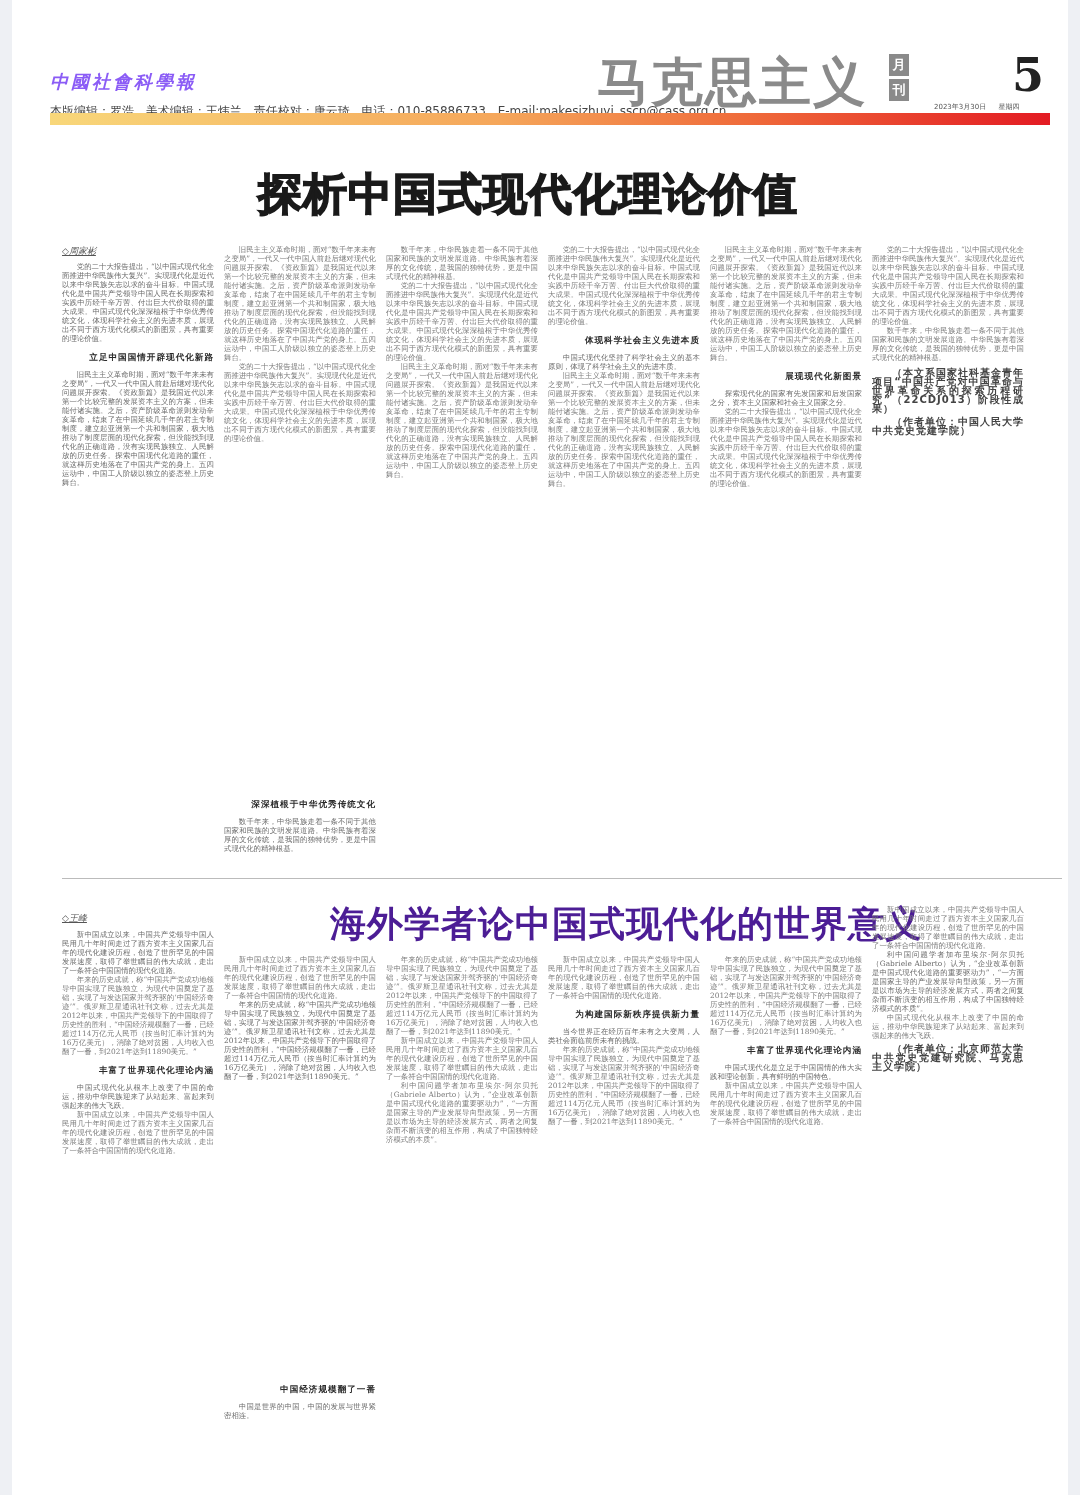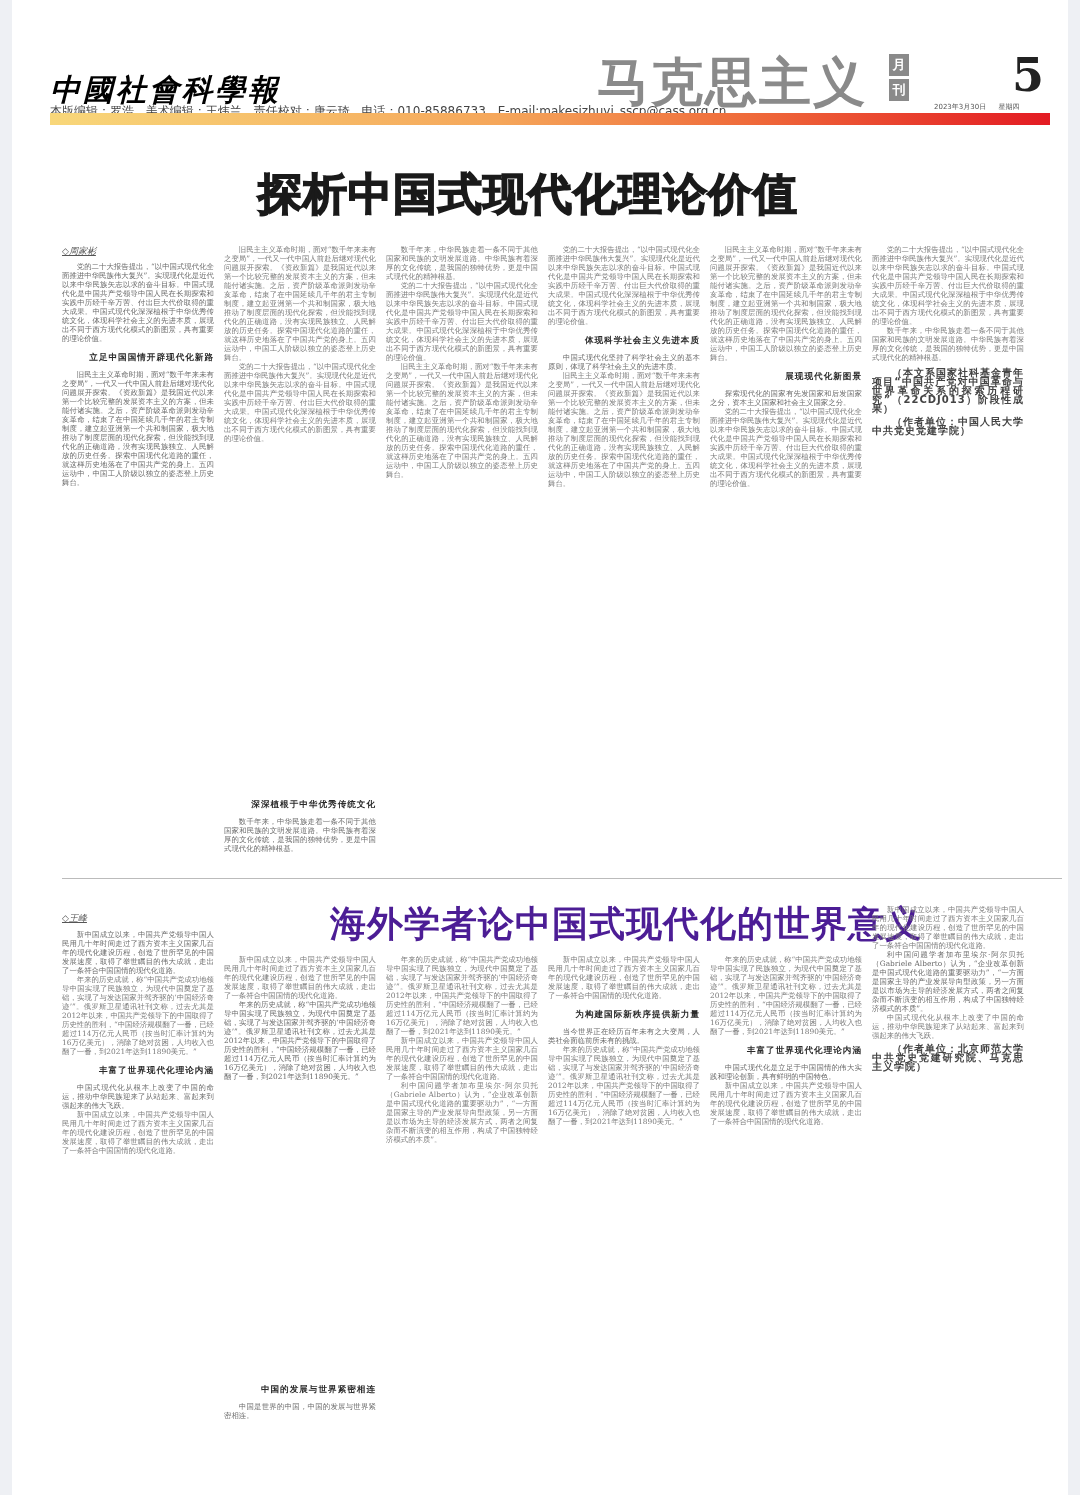--- a/index.html
+++ b/index.html
@@ -1,20 +1,20 @@
 <!DOCTYPE html>
 <html><head>
 <meta charset="utf-8">
 <style>
   * { box-sizing: border-box; margin: 0; padding: 0; }
   html, body { width: 1080px; height: 1495px; background: #eef0f4; overflow: hidden; }
   body { font-family: "DejaVu Serif", "Liberation Serif", serif; color: #333; position: relative; }
   .page { position: absolute; left: 12px; top: 0; width: 1056px; height: 1495px; background: #ffffff; }
   .masthead { position: absolute; left: 38px; top: 70px; width: 1000px; height: 60px; }
-  .logo { position: absolute; left: 0; top: 0; font-family: "DejaVu Serif", serif; font-size: 30px; color: #000000; font-style: italic; letter-spacing: 3px; font-weight: bold; }
+  .logo { position: absolute; left: 0; top: 0; font-family: "DejaVu Serif", serif; font-size: 18px; color: #8b5cf6; font-style: italic; letter-spacing: 3px; font-weight: bold; }
   .staff { position: absolute; left: 0; top: 33px; font-family: "DejaVu Sans", sans-serif; font-size: 12px; color: #444; white-space: nowrap; }
   .staff span { margin-right: 8px; }
   .bar { position: absolute; left: 0; top: 43px; width: 1000px; height: 12px; background: linear-gradient(90deg, #f8d77a 0%, #f5a65a 45%, #ef6a3a 70%, #e31b23 100%); }
   .section-title { position: absolute; left: 585px; top: 48px; font-family: "DejaVu Serif", serif; font-size: 52px; color: #8a8a8a; font-weight: bold; letter-spacing: 2px; }
   .monthly { position: absolute; left: 877px; top: 54px; width: 22px; }
   .monthly div { width: 20px; height: 22px; background: #8a8a8a; color: #fff; font-family: "DejaVu Sans", sans-serif; font-size: 13px; font-weight: bold; text-align: center; line-height: 22px; margin-bottom: 3px; }
   .page-no { position: absolute; left: 1000px; top: 48px; font-family: "DejaVu Serif", serif; font-size: 46px; font-weight: bold; color: #222; }
   .date-line { position: absolute; left: 922px; top: 102px; font-family: "DejaVu Sans", sans-serif; font-size: 7px; color: #555; white-space: nowrap; }
   .date-line span { margin-right: 10px; }
   .headline1 { position: absolute; left: 246px; top: 165px; font-family: "DejaVu Sans", sans-serif; font-size: 44px; font-weight: bold; color: #1a1a1a; letter-spacing: 1px; -webkit-text-stroke: 1.5px #1a1a1a; white-space: nowrap; }
@@ -112,21 +112,21 @@
     <div class="subhead">丰富了世界现代化理论内涵</div>
     <p>中国式现代化从根本上改变了中国的命运，推动中华民族迎来了从站起来、富起来到强起来的伟大飞跃。</p>
     <p class="filler">新中国成立以来，中国共产党领导中国人民用几十年时间走过了西方资本主义国家几百年的现代化建设历程，创造了世所罕见的中国发展速度，取得了举世瞩目的伟大成就，走出了一条符合中国国情的现代化道路。</p>
   </div>
 
   <div class="col" style="left:212px; top:955px; width:152px; height:420px;">
     <p class="filler">新中国成立以来，中国共产党领导中国人民用几十年时间走过了西方资本主义国家几百年的现代化建设历程，创造了世所罕见的中国发展速度，取得了举世瞩目的伟大成就，走出了一条符合中国国情的现代化道路。</p>
     <p>年来的历史成就，称“中国共产党成功地领导中国实现了民族独立，为现代中国奠定了基础，实现了与发达国家并驾齐驱的‘中国经济奇迹’”。俄罗斯卫星通讯社刊文称，过去尤其是2012年以来，中国共产党领导下的中国取得了历史性的胜利，“中国经济规模翻了一番，已经超过114万亿元人民币（按当时汇率计算约为16万亿美元），消除了绝对贫困，人均收入也翻了一番，到2021年达到11890美元。”</p>
   </div>
   <div class="col" style="left:212px; top:1385px; width:152px; height:105px;">
-    <div class="subhead" style="margin-top:0">中国的发展与世界紧密相连</div>
+    <div class="subhead" style="margin-top:0">中国经济规模翻了一番</div>
     <p>中国是世界的中国，中国的发展与世界紧密相连。</p>
   </div>
 
   <div class="col" style="left:374px; top:955px; width:152px; height:535px;">
     <p class="filler">年来的历史成就，称“中国共产党成功地领导中国实现了民族独立，为现代中国奠定了基础，实现了与发达国家并驾齐驱的‘中国经济奇迹’”。俄罗斯卫星通讯社刊文称，过去尤其是2012年以来，中国共产党领导下的中国取得了历史性的胜利，“中国经济规模翻了一番，已经超过114万亿元人民币（按当时汇率计算约为16万亿美元），消除了绝对贫困，人均收入也翻了一番，到2021年达到11890美元。”</p>
     <p class="filler">新中国成立以来，中国共产党领导中国人民用几十年时间走过了西方资本主义国家几百年的现代化建设历程，创造了世所罕见的中国发展速度，取得了举世瞩目的伟大成就，走出了一条符合中国国情的现代化道路。</p>
     <p class="filler">利中国问题学者加布里埃尔·阿尔贝托（Gabriele Alberto）认为，“企业改革创新是中国式现代化道路的重要驱动力”，“一方面是国家主导的产业发展导向型政策，另一方面是以市场为主导的经济发展方式，两者之间复杂而不断演变的相互作用，构成了中国独特经济模式的本质”。</p>
   </div>
 
   <div class="col" style="left:536px; top:955px; width:152px; height:535px;">

